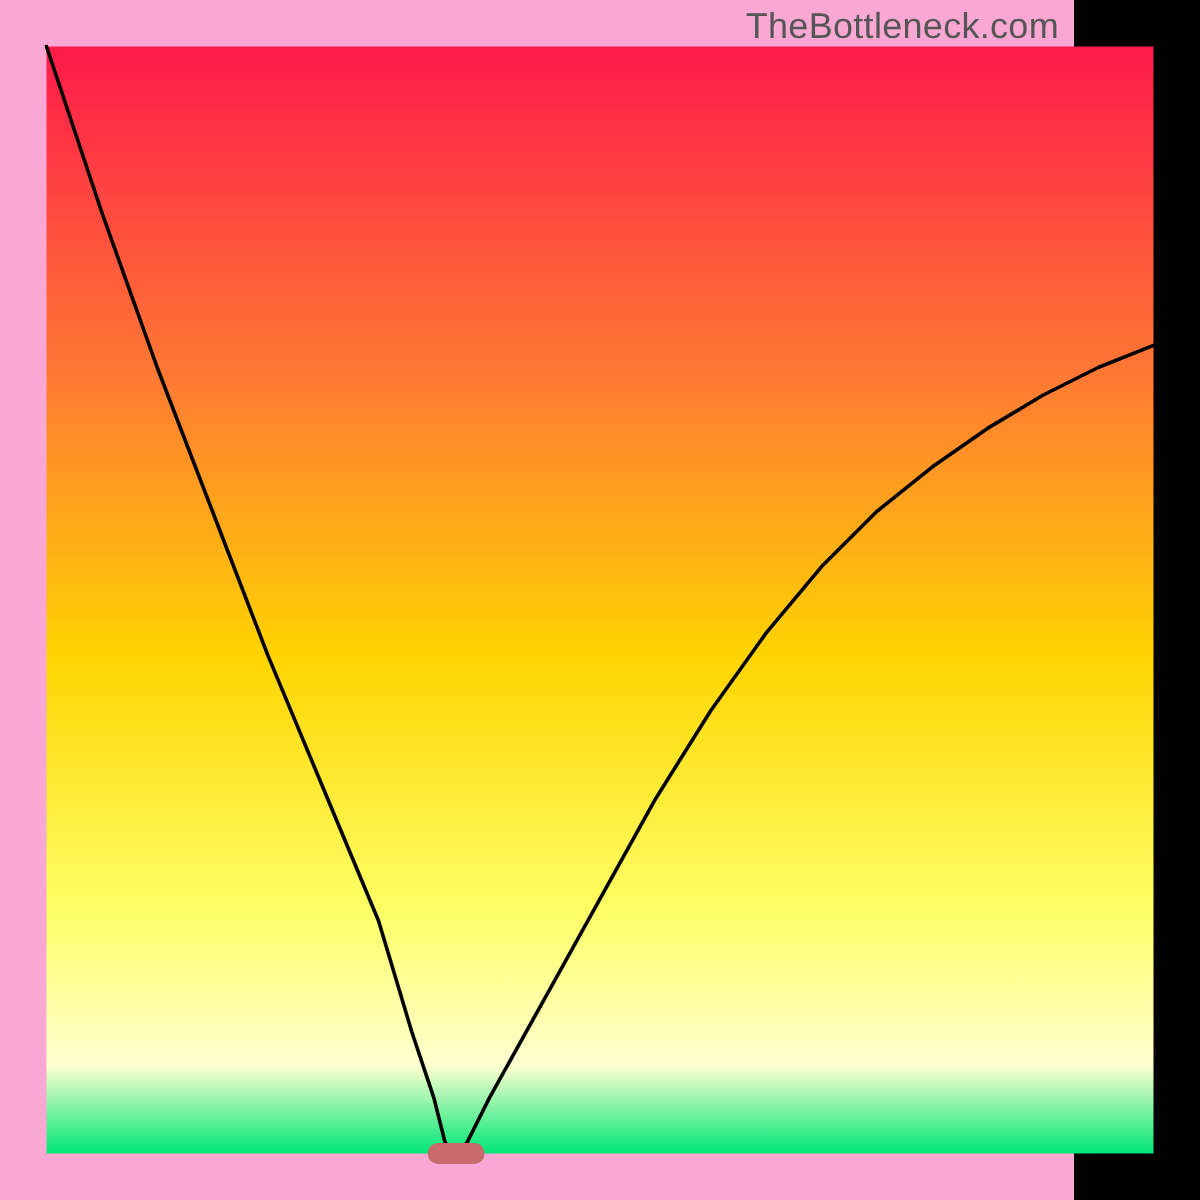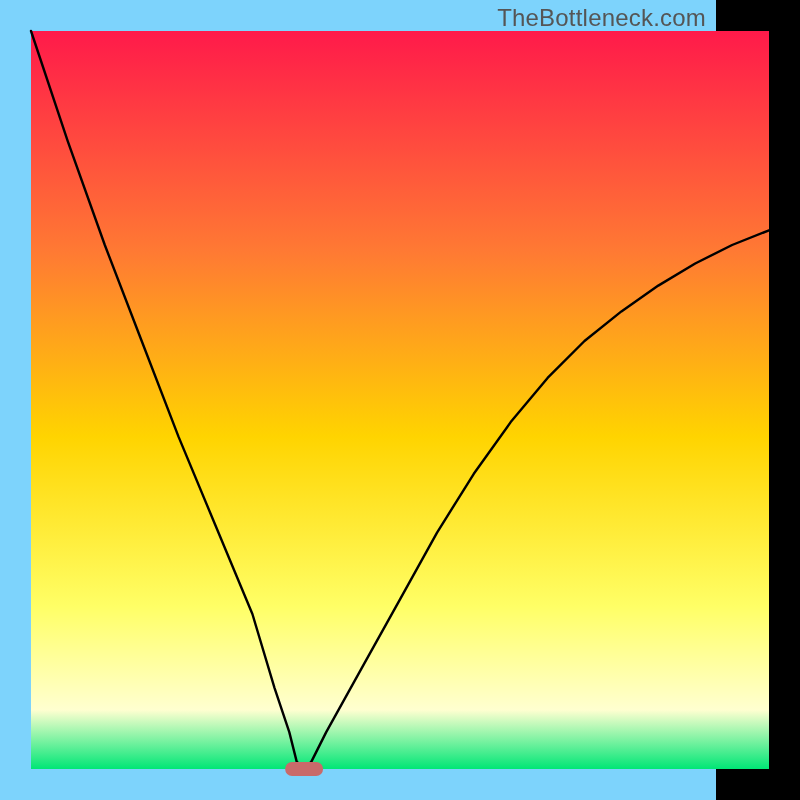--- a/index.html
+++ b/index.html
@@ -8,21 +8,21 @@
     width: 800px;
     height: 800px;
     overflow: hidden;
     font-family: Arial, Helvetica, sans-serif;
     background: #000;
   }
   .frame {
     position: relative;
     width: 716px;
     height: 800px;
-    background: #7dd3fc;
+    background: #f9a8d4;
   }
   .watermark {
     position: absolute;
     top: 4px;
     right: 10px;
     color: #555;
     font-size: 24px;
     font-weight: 500;
     letter-spacing: 0.2px;
     z-index: 10;

